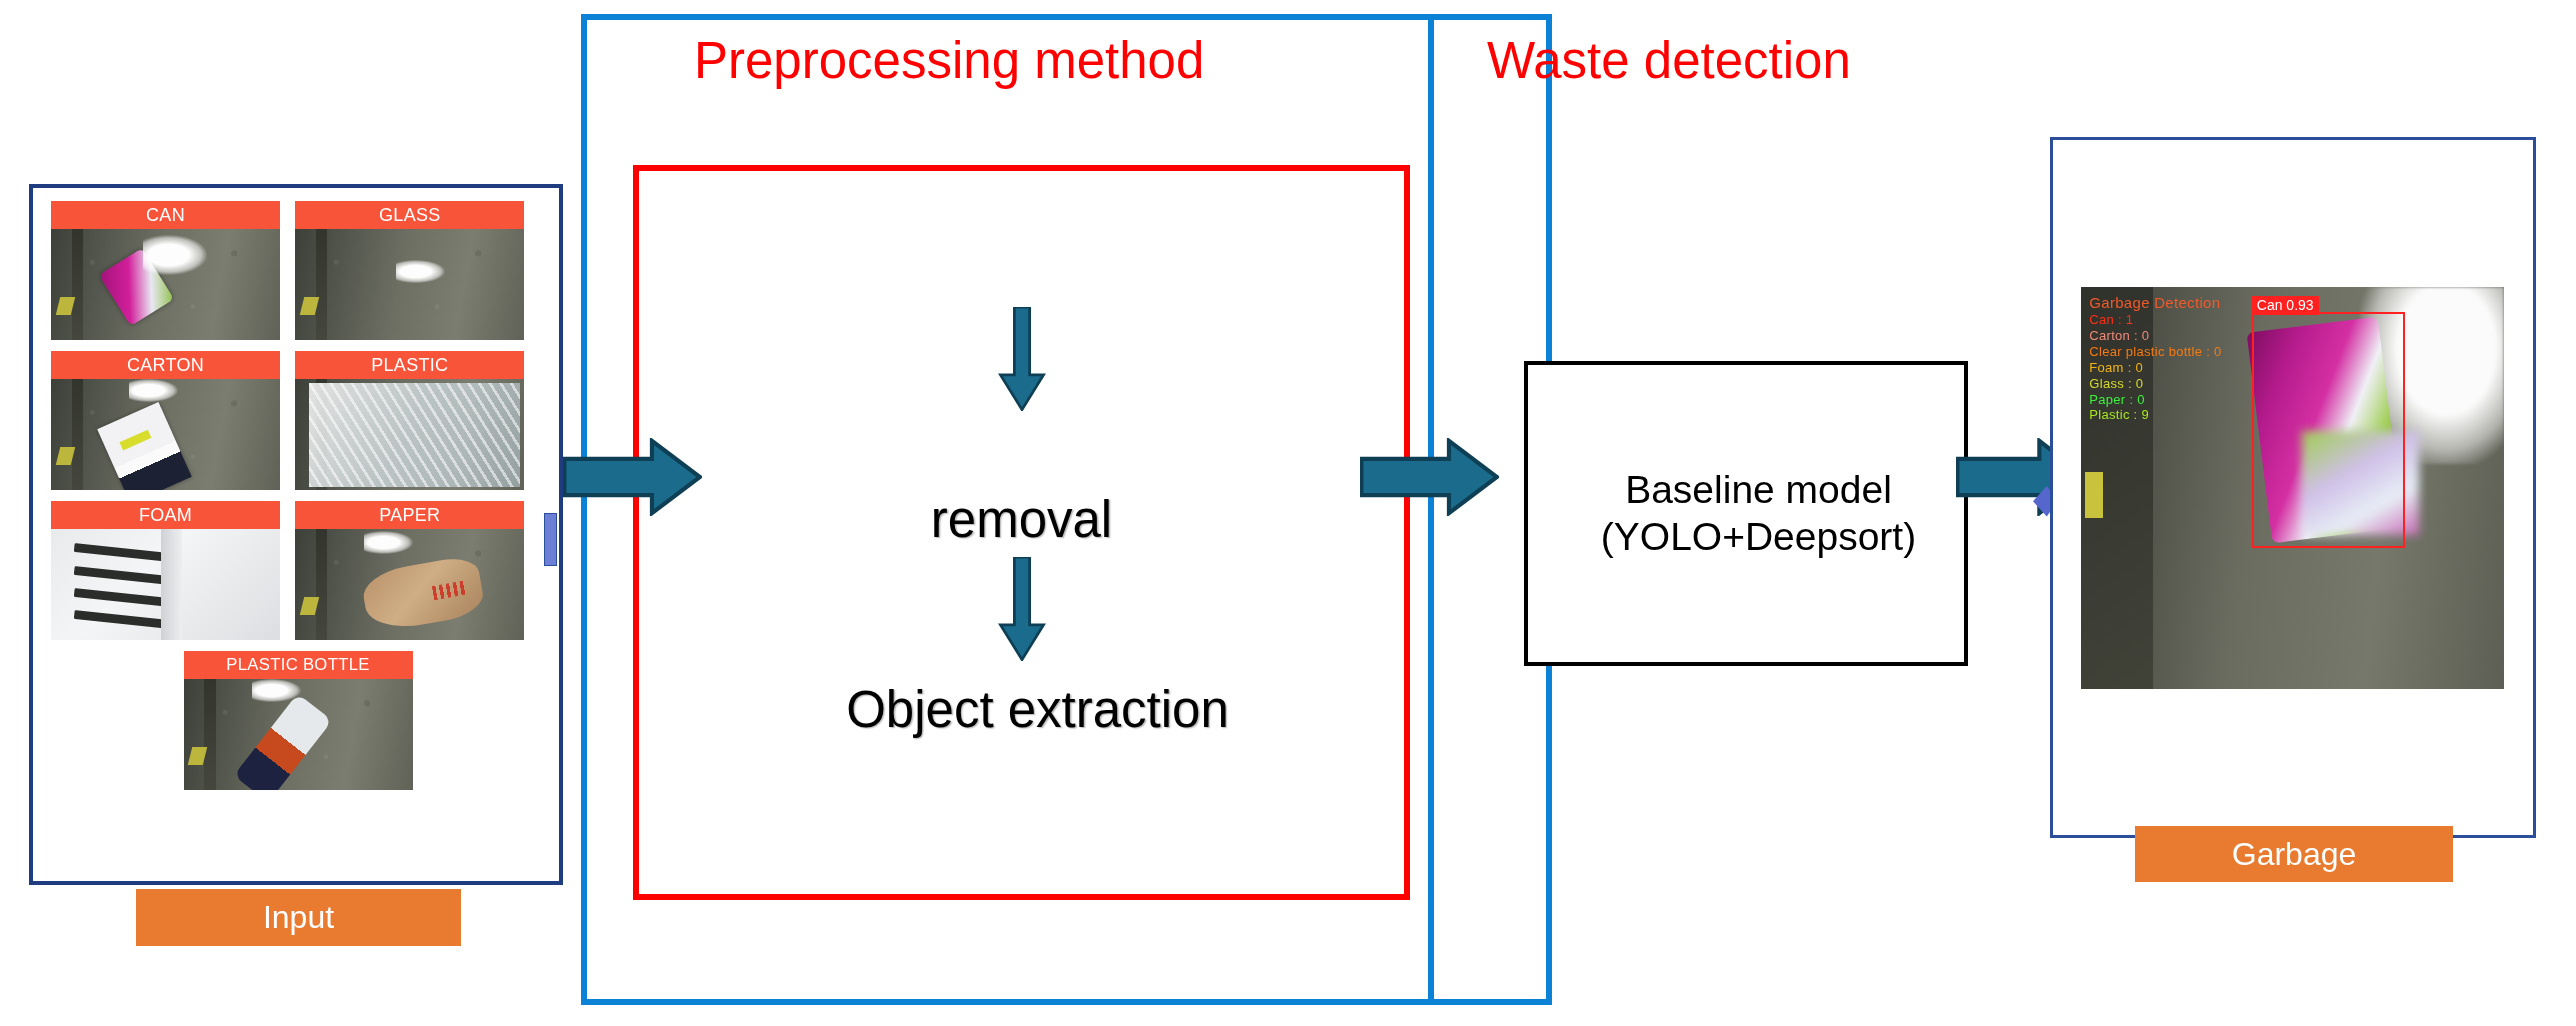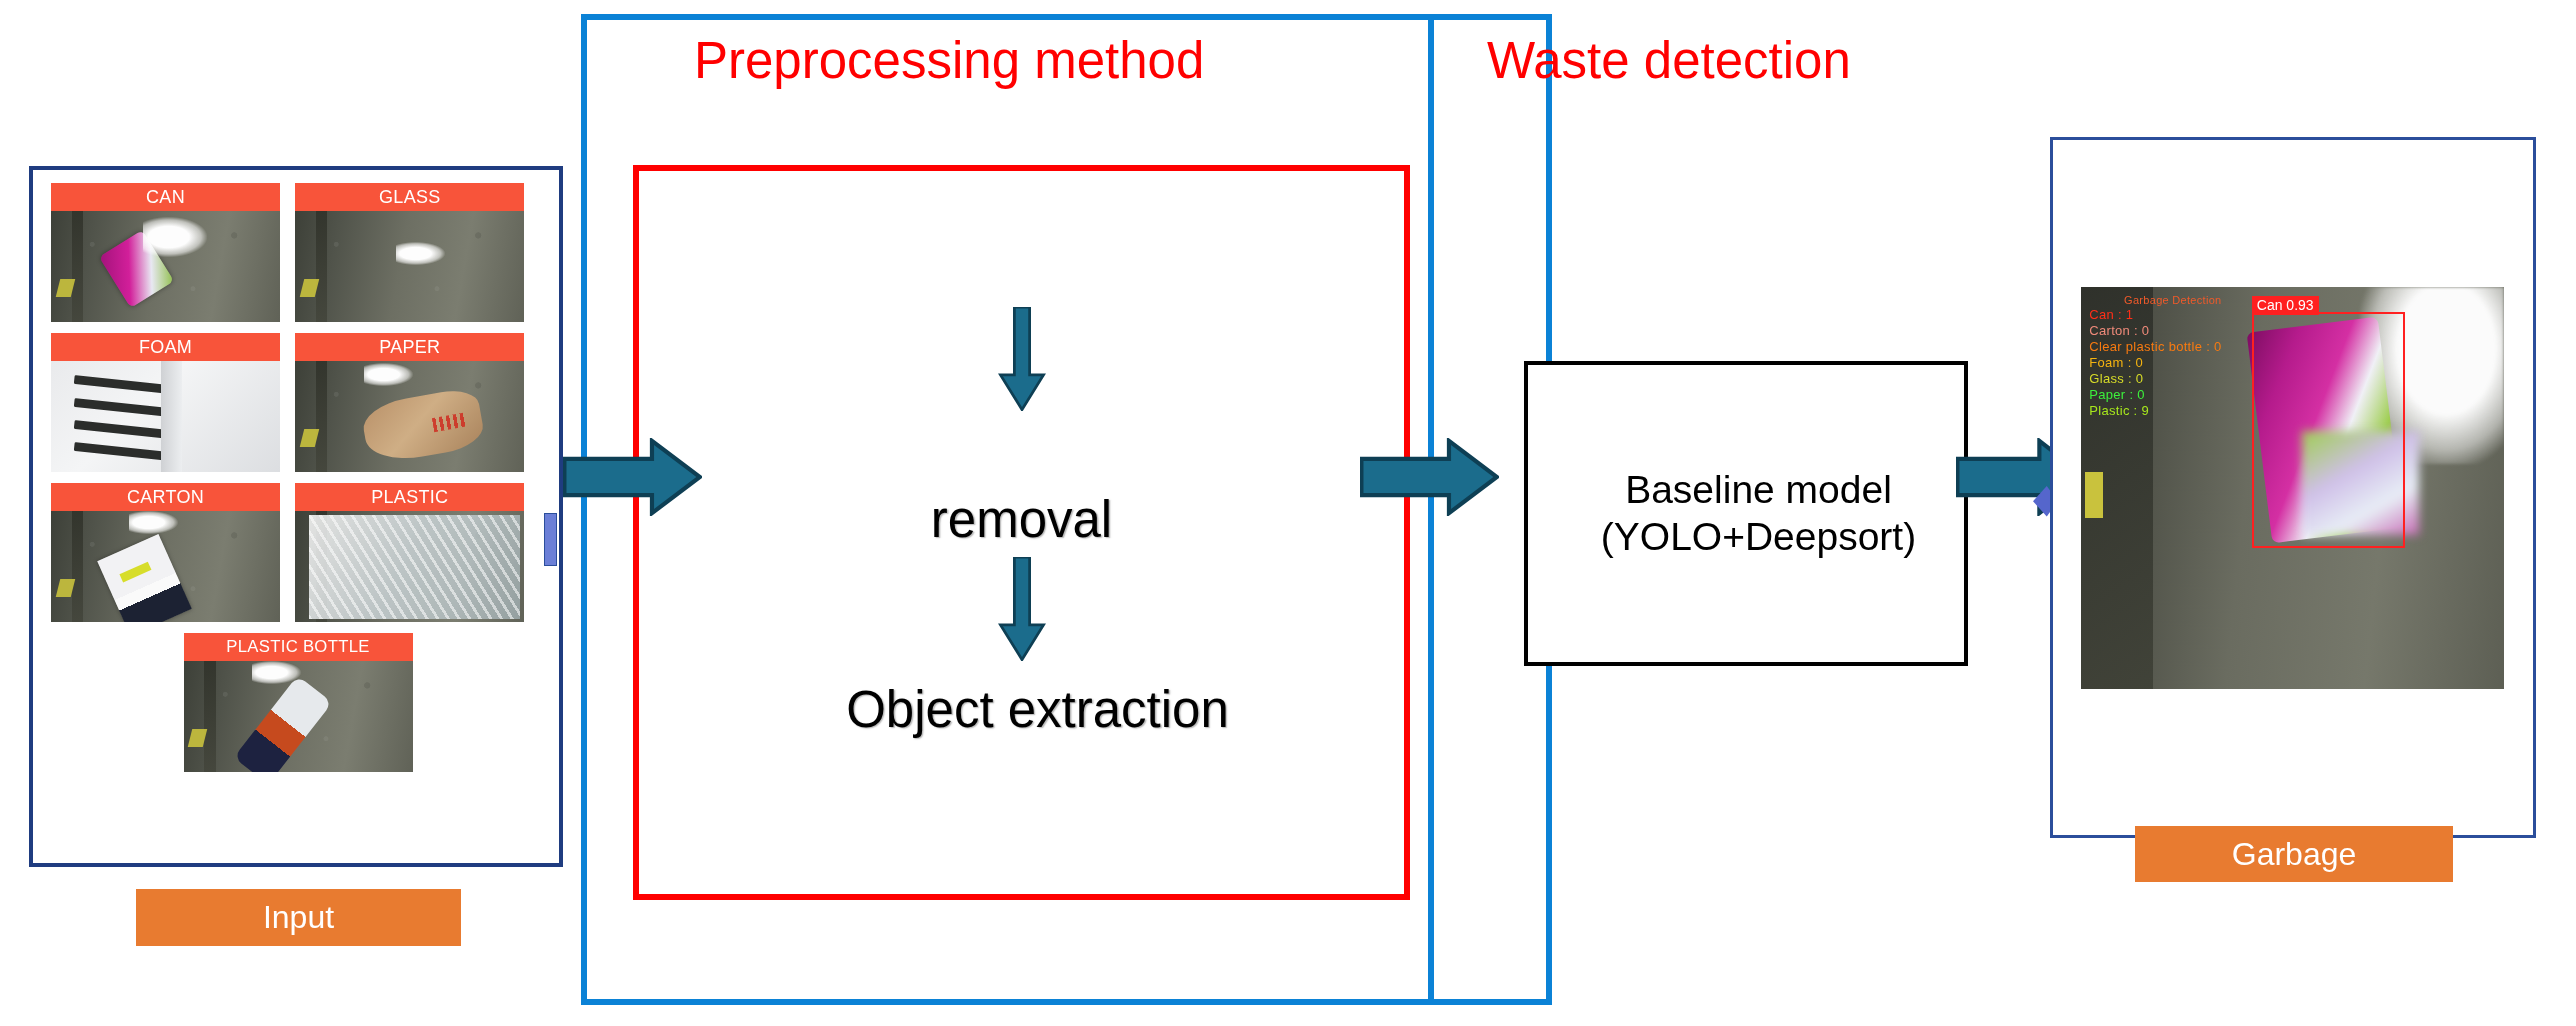--- a/index.html
+++ b/index.html
@@ -4,21 +4,21 @@
 <style>
   html,body{margin:0;padding:0;background:#ffffff;}
   body{width:2576px;height:1027px;position:relative;overflow:hidden;
        font-family:"Liberation Sans","DejaVu Sans",sans-serif;}
 
   
   .abs{position:absolute;}
   .ctr{display:flex;align-items:center;justify-content:center;}
 
   
-  #input-panel{left:29px;top:166px;width:534px;height:701px;
+  #input-panel{left:29px;top:184px;width:534px;height:701px;
                background:#fff;border:4.2px solid #1F3C80;box-sizing:border-box;}
   #input-grid{position:absolute;left:18px;top:12.5px;width:494px;}
   .thumb{position:relative;width:229px;margin:0 0 11px 0;}
   .thumb-label{height:28px;background:#F8543A;color:#fff;
                font-size:18px;line-height:28px;text-align:center;
                letter-spacing:0.3px;white-space:nowrap;overflow:hidden;}
   .thumb-img{height:111px;position:relative;overflow:hidden;}
   .row{display:flex;gap:15.3px;}
   .row.single{justify-content:center;}
   .thumb.wide .thumb-label{font-size:16.7px;}
@@ -102,21 +102,21 @@
              background:linear-gradient(96deg,#3a3c34 0%,#4b4d44 13%,#6a6c60 40%,#76786b 70%,#5d5f54 100%);}
   #out-photo .wet{position:absolute;right:0;top:0;width:34%;height:44%;
      background:radial-gradient(ellipse at 60% 35%,#fbfbfb 0 40%,rgba(255,255,255,.5) 62%,transparent 76%);
      filter:blur(1.4px);}
   #out-photo .ybar{position:absolute;left:1%;top:46%;width:18px;height:46px;background:#c9c23d;}
   #out-photo .dark{position:absolute;left:0;top:0;width:17%;height:100%;
      background:linear-gradient(#2e302a,#3e4036);opacity:.9;}
 
   #hud{position:absolute;left:8.3px;top:7px;font-size:13px;line-height:1.22;
        white-space:nowrap;letter-spacing:0.3px;}
-  #hud .t{font-size:11px;text-align:right;}
+  #hud .t{font-size:15px;}
 
   #det-box{position:absolute;left:171px;top:25px;width:153px;height:236px;
            border:2.1px solid #FF2020;box-sizing:border-box;}
   #det-label{position:absolute;left:-2.1px;top:-18px;background:#FF2020;color:#fff;
              font-size:14px;padding:1.4px 4.9px;white-space:nowrap;}
   #can-big{position:absolute;left:178px;top:37px;width:132px;height:212px;
      background:linear-gradient(118deg,#7d0d62 0%,#b51b8c 22%,#d42fa3 44%,#f0f0f6 60%,#9fce52 76%,#c12e98 100%);
      transform:rotate(-7deg);border-radius:7px;}
   #can-blur{position:absolute;left:221px;top:144px;width:117px;height:104px;
      background:linear-gradient(150deg,#9fce52,#cfc0e8 40%,#e8eef6 70%,#c66ab4);filter:blur(4.9px);}
@@ -152,56 +152,56 @@
         <div class="thumb-img">
           <div class="ph asphalt"></div>
             <div class="ylmark"></div>
           <div class="splash sm"></div>
         </div>
       </div>
     </div>
 
     <div class="row">
       <div class="thumb">
+        <div class="thumb-label">CARTON</div>
+        <div class="thumb-img">
+          <div class="ph asphalt"></div>
+            <div class="ylmark"></div>
+          <div class="carton-obj"></div>
+            <div class="splash sm" style="left:34%;top:0"></div>
+        </div>
+      </div>
+      <div class="thumb">
+        <div class="thumb-label">PLASTIC</div>
+        <div class="thumb-img">
+          <div class="ph asphalt"></div>
+            <div class="wrap-obj"></div>
+        </div>
+      </div>
+    </div>
+
+    <div class="row">
+      <div class="thumb">
         <div class="thumb-label">FOAM</div>
         <div class="thumb-img">
           <div class="ph foam-bg"></div>
           <div class="foam-slot" style="top:18%"></div>
           <div class="foam-slot" style="top:38%"></div>
           <div class="foam-slot" style="top:58%"></div>
           <div class="foam-slot" style="top:78%"></div>
           <div class="foam-rail"></div>
         </div>
       </div>
       <div class="thumb">
         <div class="thumb-label">PAPER</div>
         <div class="thumb-img">
           <div class="ph asphalt"></div>
             <div class="ylmark"></div>
           <div class="paper-bag"></div>
             <div class="splash sm" style="left:30%;top:2%"></div>
-        </div>
-      </div>
-    </div>
-
-    <div class="row">
-      <div class="thumb">
-        <div class="thumb-label">CARTON</div>
-        <div class="thumb-img">
-          <div class="ph asphalt"></div>
-            <div class="ylmark"></div>
-          <div class="carton-obj"></div>
-            <div class="splash sm" style="left:34%;top:0"></div>
-        </div>
-      </div>
-      <div class="thumb">
-        <div class="thumb-label">PLASTIC</div>
-        <div class="thumb-img">
-          <div class="ph asphalt"></div>
-            <div class="wrap-obj"></div>
         </div>
       </div>
     </div>
 
     <div class="row single">
       <div class="thumb wide">
         <div class="thumb-label">PLASTIC BOTTLE</div>
         <div class="thumb-img">
           <div class="ph asphalt"></div>
             <div class="ylmark"></div>

